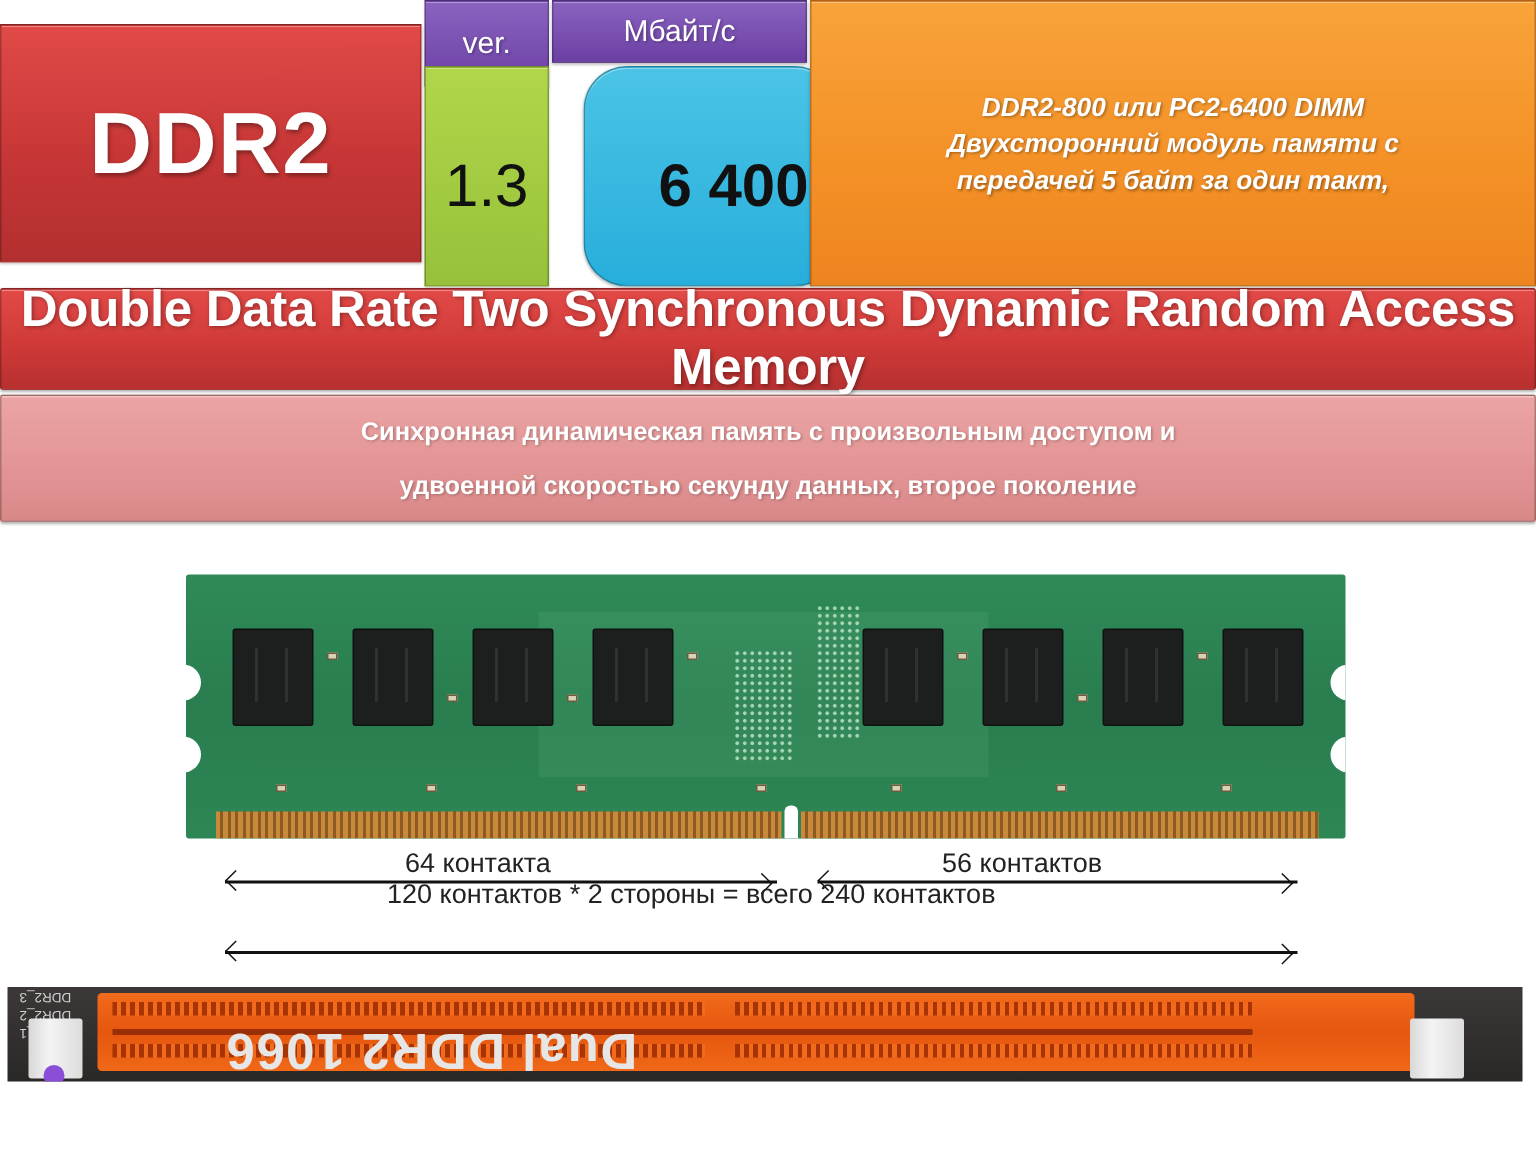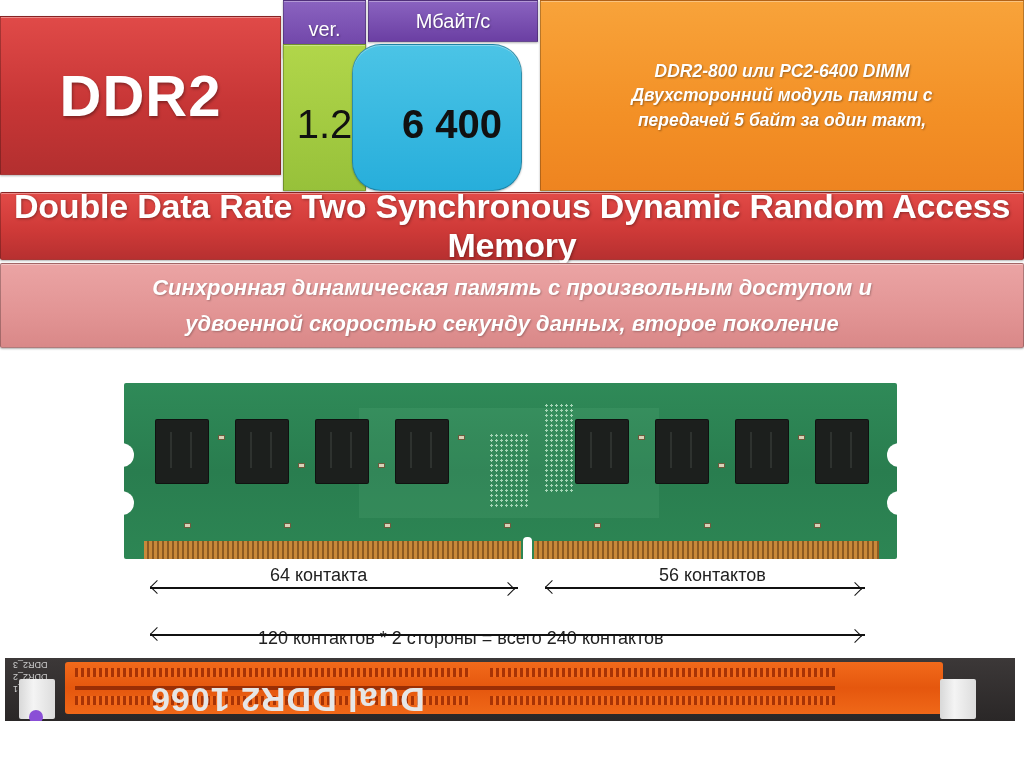--- a/index.html
+++ b/index.html
@@ -10,31 +10,31 @@
 
     #title-tile { left: 0; top: 16px; width: 281px; height: 159px; background: linear-gradient(#e04a48, #c73636 55%, #b32f2f); }
     #title-tile .t { color: #fff; font-weight: bold; font-size: 58px; line-height: 62px; letter-spacing: 1px; text-shadow: 1px 2px 3px rgba(0,0,0,0.35); }
 
     #ver-head { left: 283px; top: 0; width: 83px; height: 58px; background: linear-gradient(#8a63c0, #6b3fa3); }
     #speed-head { left: 368px; top: 0; width: 170px; height: 42px; background: linear-gradient(#8a63c0, #6b3fa3); }
     .head-t { color: #fff; font-size: 20px; text-shadow: 1px 1px 2px rgba(0,0,0,0.3); }
 
     #ver-val { left: 283px; top: 44px; width: 83px; height: 147px; background: linear-gradient(#b1d64a, #97c13a); }
     #ver-val .v { font-size: 40px; color: #111; margin-top: 14px; }
-    #speed-val { left: 352px; top: 44px; width: 170px; height: 147px; background: linear-gradient(#4bc4e6, #27aedb); border-radius: 29px; }
+    #speed-val { left: 389px; top: 44px; width: 170px; height: 147px; background: linear-gradient(#4bc4e6, #27aedb); border-radius: 29px; }
     #speed-val .v { font-size: 40px; font-weight: bold; color: #111; margin-top: 14px; margin-left: 30px; }
 
     #desc-tile { left: 540px; top: 0; width: 484px; height: 191px; background: linear-gradient(#f8a33a, #f39026 60%, #ee8420); }
     #desc-tile .d { color: #fff; font-style: italic; font-weight: bold; font-size: 17.5px; line-height: 24.5px; text-shadow: 1px 1px 2px rgba(0,0,0,0.35); }
 
     #full-name { left: 0; top: 192px; width: 1024px; height: 68px; background: linear-gradient(#e24a47, #cf3a38 55%, #b73030); border-radius: 2px; }
     #full-name .n { color: #fff; font-weight: bold; font-size: 34px; text-shadow: 1px 1px 3px rgba(0,0,0,0.35); letter-spacing: -0.2px; }
 
     #ru-name { left: 0; top: 263px; width: 1024px; height: 85px; background: linear-gradient(#eba4a4, #e29494 60%, #d98888); border-radius: 2px; }
-    #ru-name .r { color: #fff; font-style: italic; font-weight: bold; font-size: 22px; line-height: 36px; text-shadow: 1px 1px 2px rgba(0,0,0,0.25); }
+    #ru-name .r { color: #fff; font-weight: bold; font-size: 17px; line-height: 36px; text-shadow: 1px 1px 2px rgba(0,0,0,0.25); }
 
     
     #module { position: absolute; left: 124px; top: 383px; width: 773px; height: 176px; background: linear-gradient(#2f8a58, #297d4f 50%, #2d8654); border-radius: 2px; overflow: hidden; }
     .chip { position: absolute; top: 37px; width: 52px; height: 63px; background: #1c1f1d; border-radius: 1px; box-shadow: 0 0 0 1px #0f1210; }
     .chip .lbl { position: absolute; left: 14px; top: 12px; width: 22px; height: 36px; border-left: 2px solid #3b3f3c; border-right: 2px solid #3b3f3c; opacity: 0.6; }
     .notch-side { position: absolute; width: 12px; height: 24px; background: #fff; border-radius: 0 12px 12px 0; left: -2px; }
     .notch-side.r { left: auto; right: -2px; border-radius: 12px 0 0 12px; }
     .pins { position: absolute; bottom: 0; height: 18px; background: repeating-linear-gradient(90deg, #c9893a 0 3px, #8c5a22 3px 5px); }
     .key { position: absolute; left: 399px; bottom: 0; width: 9px; height: 22px; background: #ffffff; border-radius: 4px 4px 0 0; }
     .smd { position: absolute; width: 7px; height: 5px; background: #d8d2b8; border: 1px solid #6b5c3e; }
@@ -67,21 +67,21 @@
   </div>
 </div>
 
 <div class="tile" id="ver-head">
   <span class="head-t">ver.</span>
 </div>
 <div class="tile" id="speed-head">
   <span class="head-t">Мбайт/с</span>
 </div>
 <div class="tile" id="ver-val">
-  <span class="v">1.2</span>
+  <span class="v">1.3</span>
 </div>
 <div class="tile" id="speed-val">
   <span class="v">6 400</span>
 </div>
 
 <div class="tile" id="desc-tile">
   <div class="d">
     <div>DDR2-800 или PC2-6400 DIMM</div>
     <div>Двухсторонний модуль памяти с</div>
     <div>передачей 5 байт за один такт,</div>
@@ -150,24 +150,24 @@
   <div class="smd" style="left:690px;top:140px"></div>
 
   <div class="pins" style="left:20px;width:377px"></div>
   <div class="pins" style="left:410px;width:345px"></div>
   <div class="key"></div>
 </div>
 
 <div class="dim-label" style="left:270px;top:565px">64 контакта</div>
 <div class="dim" style="left:150px;top:587px;width:368px"></div>
 
-<div class="dim-label" style="left:659px;top:565px">56 контактов</div>
+<div class="dim-label" style="left:628px;top:565px">56 контактов</div>
 <div class="dim" style="left:545px;top:587px;width:320px"></div>
 
-<div class="dim-label" style="left:258px;top:628px">120 контактов * 2 стороны = всего 240 контактов</div>
+<div class="dim-label" style="left:258px;top:586px">120 контактов * 2 стороны = всего 240 контактов</div>
 <div class="dim" style="left:150px;top:634px;width:715px"></div>
 
 <div id="slot-photo">
   <div class="silk-small" style="left:8px;top:2px">DDR2_3</div>
   <div class="silk-small" style="left:8px;top:14px">DDR2_2</div>
   <div class="silk-small" style="left:8px;top:26px">DDR2_1</div>
   <div class="slot-body">
     <div class="slot-row" style="left:10px;top:6px;width:395px"></div>
     <div class="slot-row" style="left:425px;top:6px;width:345px"></div>
     <div class="slot-mid" style="left:10px;top:24px;width:760px"></div>

